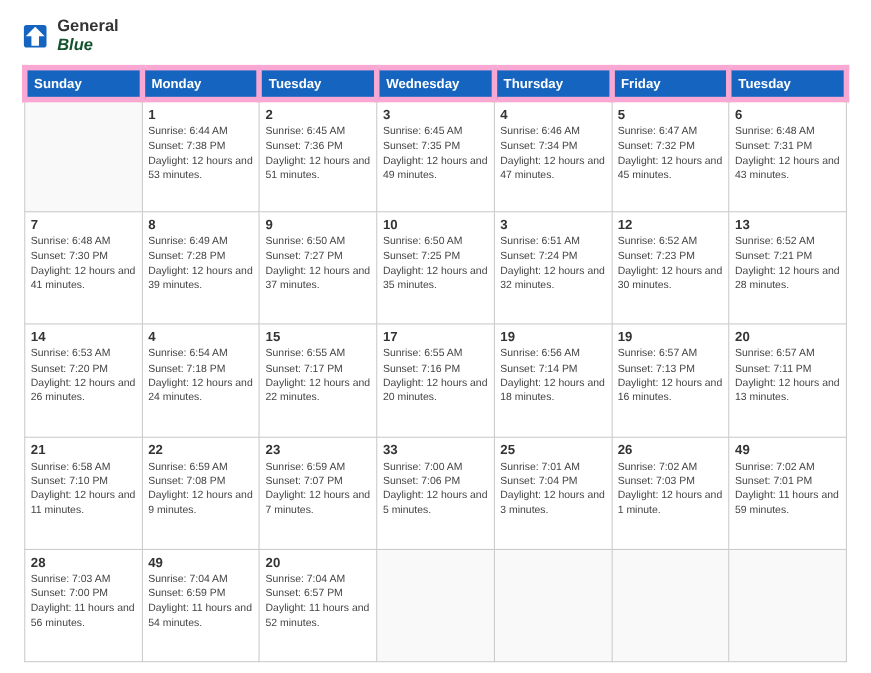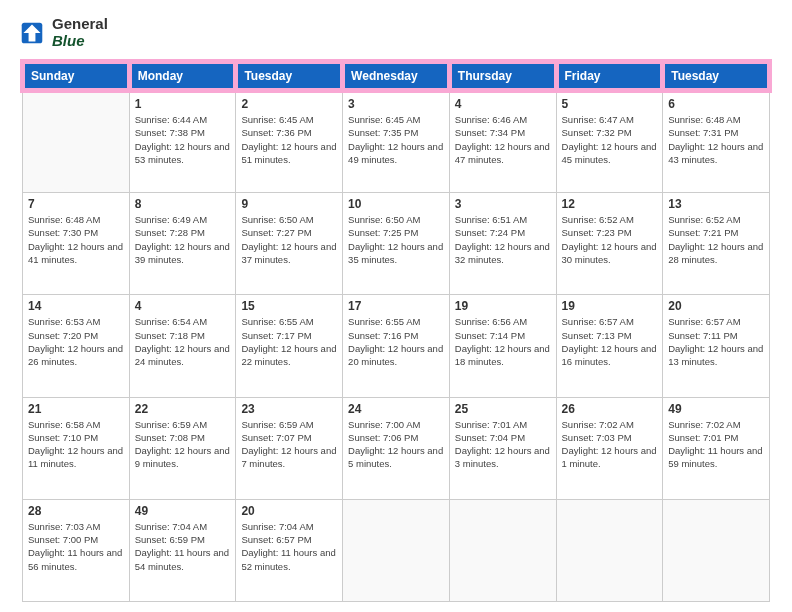--- a/index.html
+++ b/index.html
@@ -216,21 +216,21 @@
           </td>
           <td>
             <span class="day-num">22</span>
             <div class="day-details">Sunrise: 6:59 AM<br>Sunset: 7:08 PM<br>Daylight: 12 hours and 9 minutes.</div>
           </td>
           <td>
             <span class="day-num">23</span>
             <div class="day-details">Sunrise: 6:59 AM<br>Sunset: 7:07 PM<br>Daylight: 12 hours and 7 minutes.</div>
           </td>
           <td>
-            <span class="day-num">24</span>
+            <span class="day-num">33</span>
             <div class="day-details">Sunrise: 7:00 AM<br>Sunset: 7:06 PM<br>Daylight: 12 hours and 5 minutes.</div>
           </td>
           <td>
             <span class="day-num">25</span>
             <div class="day-details">Sunrise: 7:01 AM<br>Sunset: 7:04 PM<br>Daylight: 12 hours and 3 minutes.</div>
           </td>
           <td>
             <span class="day-num">26</span>
             <div class="day-details">Sunrise: 7:02 AM<br>Sunset: 7:03 PM<br>Daylight: 12 hours and 1 minute.</div>
           </td>

